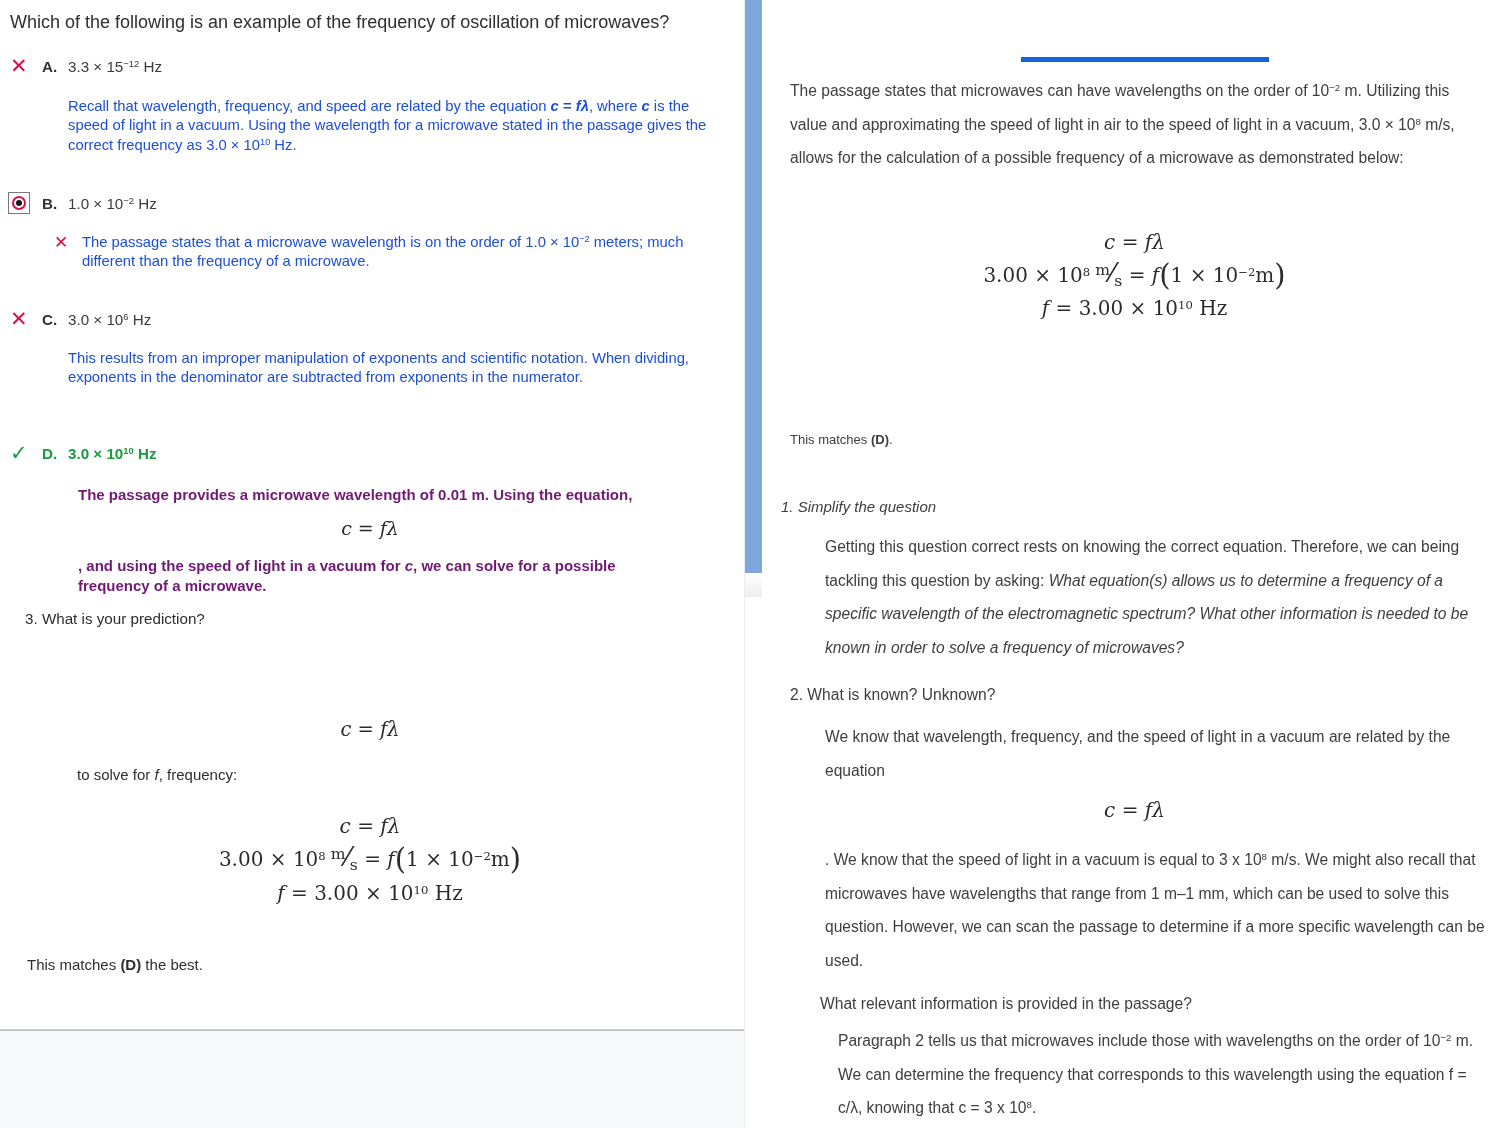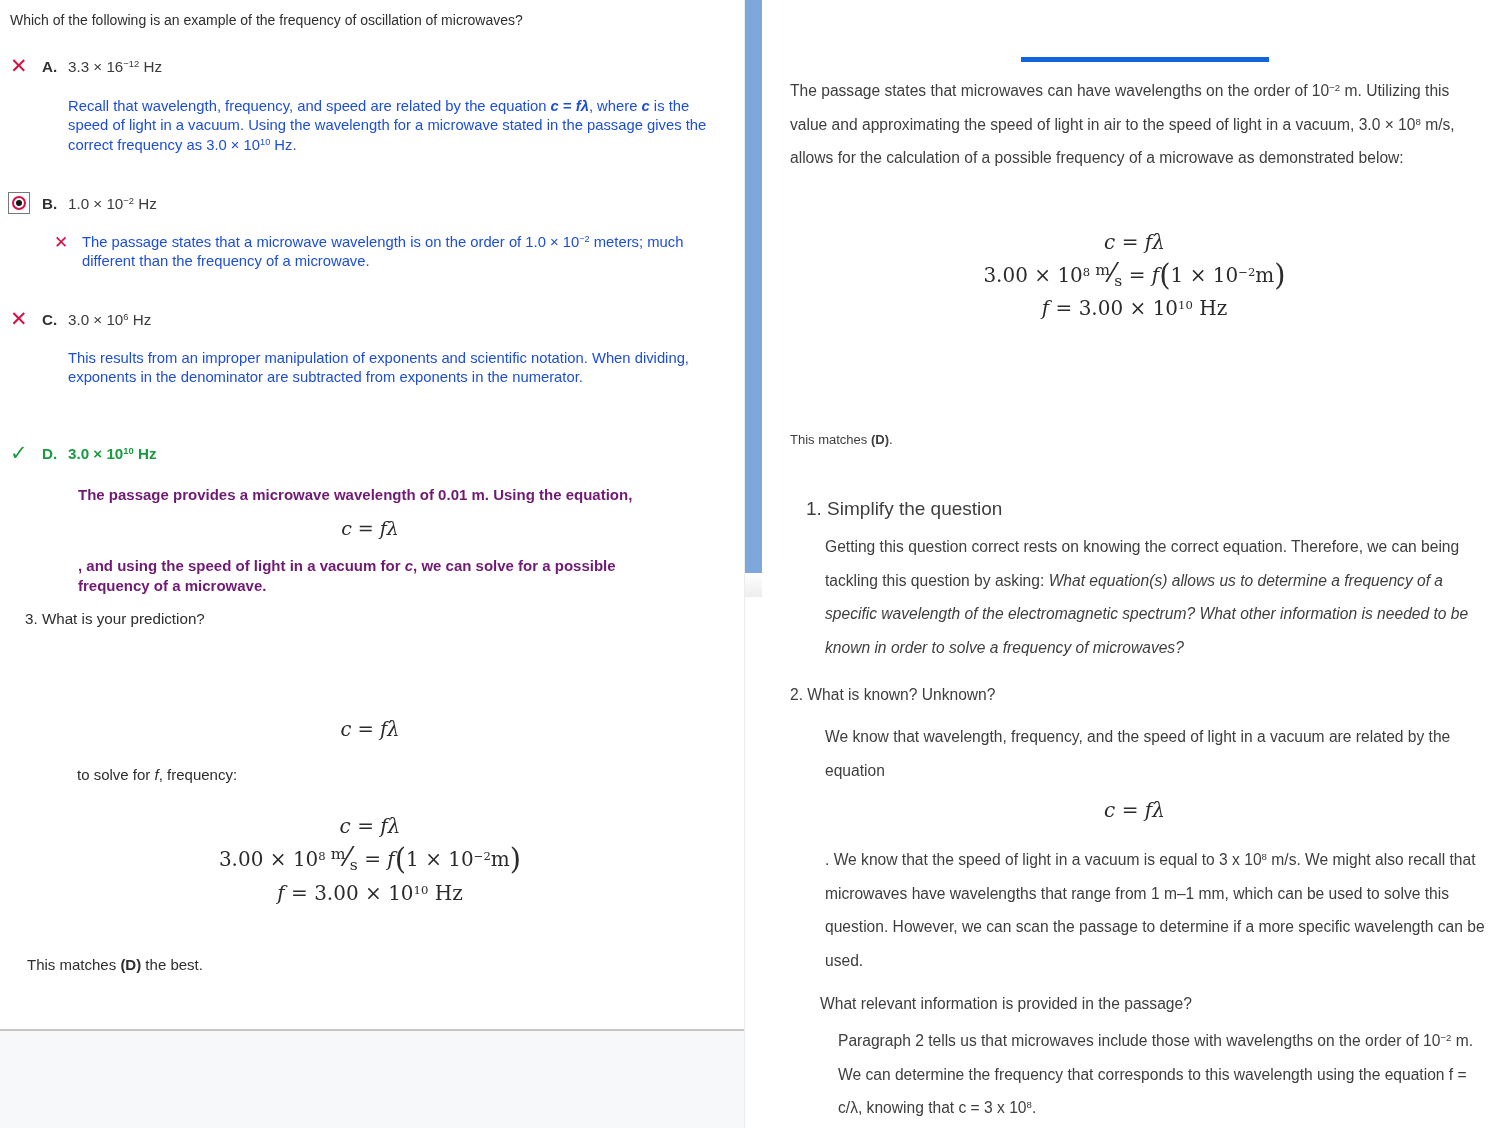--- a/index.html
+++ b/index.html
@@ -17,21 +17,21 @@
   .mvar{font-style:italic;}
   .msup{font-size:.58em;position:relative;top:-.55em;line-height:0;}
   .mnum{font-size:.78em;position:relative;top:-.42em;line-height:0;}
   .mden{font-size:.78em;position:relative;top:.28em;line-height:0;}
   .mslash{font-size:1.3em;line-height:0;}
   .mparen{font-size:1.45em;font-weight:300;vertical-align:-.12em;line-height:0;}
 
   
   .left{position:absolute;left:0;top:0;width:737px;height:1128px;}
   .left .abs{position:absolute;}
-  .q-title{left:10px;top:12px;width:700px;font-size:14px;}
+  .q-title{left:10px;top:12px;width:700px;font-size:18px;}
   .opt-row{height:26px;font-size:15.2px;}
   .mark{position:absolute;left:10px;top:-4px;font-size:21px;color:#d41144;}
   .mark.check{color:#189c3f;}
   .opt-label{position:absolute;left:42px;font-weight:bold;color:#313032;}
   .opt-value{position:absolute;left:68px;color:#3c3a3b;}
   .opt-row.correct .opt-label,.opt-row.correct .opt-value{color:#189c3f;font-weight:bold;}
   .expl{font-size:14.8px;line-height:19.4px;color:#1d4ed8;}
   .radio{position:absolute;left:8px;top:-3px;width:22px;height:22px;border:1px solid #777;
          background:#fff;display:flex;align-items:center;justify-content:center;box-sizing:border-box;}
   .radio-ring{width:14px;height:14px;border:2px solid #d41144;border-radius:50%;
@@ -73,21 +73,21 @@
 
 <div class="app">
 
   <section class="left">
 
     <div class="abs q-title">Which of the following is an example of the frequency of oscillation of microwaves?</div>
 
     <div class="abs opt-row" style="left:0;top:58px;width:720px;">
       <span class="mark">✕</span>
       <span class="opt-label">A.</span>
-      <span class="opt-value"><span>3.3 × 16</span><span class="sup">−12</span><span> Hz</span></span>
+      <span class="opt-value"><span>3.3 × 15</span><span class="sup">−12</span><span> Hz</span></span>
     </div>
     <div class="abs expl" style="left:68px;top:97px;width:648px;"><span>Recall that wavelength, frequency, and speed are related by the equation </span><span class="bi">c</span><span class="b"> = </span><span class="bi">fλ</span><span>, where </span><span class="bi">c</span><span> is the speed of light in a vacuum. Using the wavelength for a microwave stated in the passage gives the correct frequency as 3.0 × 10</span><span class="sup">10</span><span> Hz.</span></div>
 
     <div class="abs opt-row" style="left:0;top:195px;width:720px;">
       <span class="radio">
         <span class="radio-ring">
           <span class="radio-dot"></span>
         </span>
       </span>
       <span class="opt-label">B.</span>
@@ -142,21 +142,21 @@
     <div class="abs r-body" style="left:20px;top:74px;width:690px;"><span>The passage states that microwaves can have wavelengths on the order of 10</span><span class="sup">−2</span><span> m. Utilizing this value and approximating the speed of light in air to the speed of light in a vacuum, 3.0 × 10</span><span class="sup">8</span><span> m/s, allows for the calculation of a possible frequency of a microwave as demonstrated below:</span></div>
 
     <div class="abs r-eqs" style="top:230px;">
       <div class="eq-line"><span class="mvar">c</span><span class="mrm"> = </span><span class="mvar">fλ</span></div>
       <div class="eq-line eq-mid"><span class="mrm">3.00 × 10</span><span class="msup">8</span><span class="mnum"> m</span><span class="mslash">⁄</span><span class="mden">s</span><span class="mrm"> = </span><span class="mvar">f</span><span class="mparen">(</span><span class="mrm">1 × 10</span><span class="msup">−2</span><span class="mrm">m</span><span class="mparen">)</span></div>
       <div class="eq-line"><span class="mvar">f</span><span class="mrm"> = 3.00 × 10</span><span class="msup">10</span><span class="mrm"> Hz</span></div>
     </div>
 
     <div class="abs" style="left:20px;top:432px;font-size:13px;"><span>This matches </span><span class="b">(D)</span><span>.</span></div>
 
-    <div class="abs" style="left:36px;top:498px;font-size:19px;">1. Simplify the question</div>
+    <div class="abs" style="left:11px;top:498px;font-size:15px;font-style:italic;">1. Simplify the question</div>
     <div class="abs r-body" style="left:55px;top:530px;width:660px;"><span>Getting this question correct rests on knowing the correct equation. Therefore, we can being tackling this question by asking: </span><span class="i">What equation(s) allows us to determine a frequency of a specific wavelength of the electromagnetic spectrum? What other information is needed to be known in order to solve a frequency of microwaves?</span></div>
 
     <div class="abs" style="left:20px;top:686px;font-size:15.6px;">2. What is known? Unknown?</div>
     <div class="abs r-body" style="left:55px;top:720px;width:660px;">We know that wavelength, frequency, and the speed of light in a vacuum are related by the equation</div>
     <div class="abs r-eqs" style="top:798px;">
       <div class="eq-line"><span class="mvar">c</span><span class="mrm"> = </span><span class="mvar">fλ</span></div>
     </div>
     <div class="abs r-body" style="left:55px;top:843px;width:668px;"><span>. We know that the speed of light in a vacuum is equal to 3 x 10</span><span class="sup">8</span><span> m/s. We might also recall that microwaves have wavelengths that range from 1 m–1 mm, which can be used to solve this question. However, we can scan the passage to determine if a more specific wavelength can be used.</span></div>
 
     <div class="abs r-body" style="left:50px;top:987px;">What relevant information is provided in the passage?</div>

